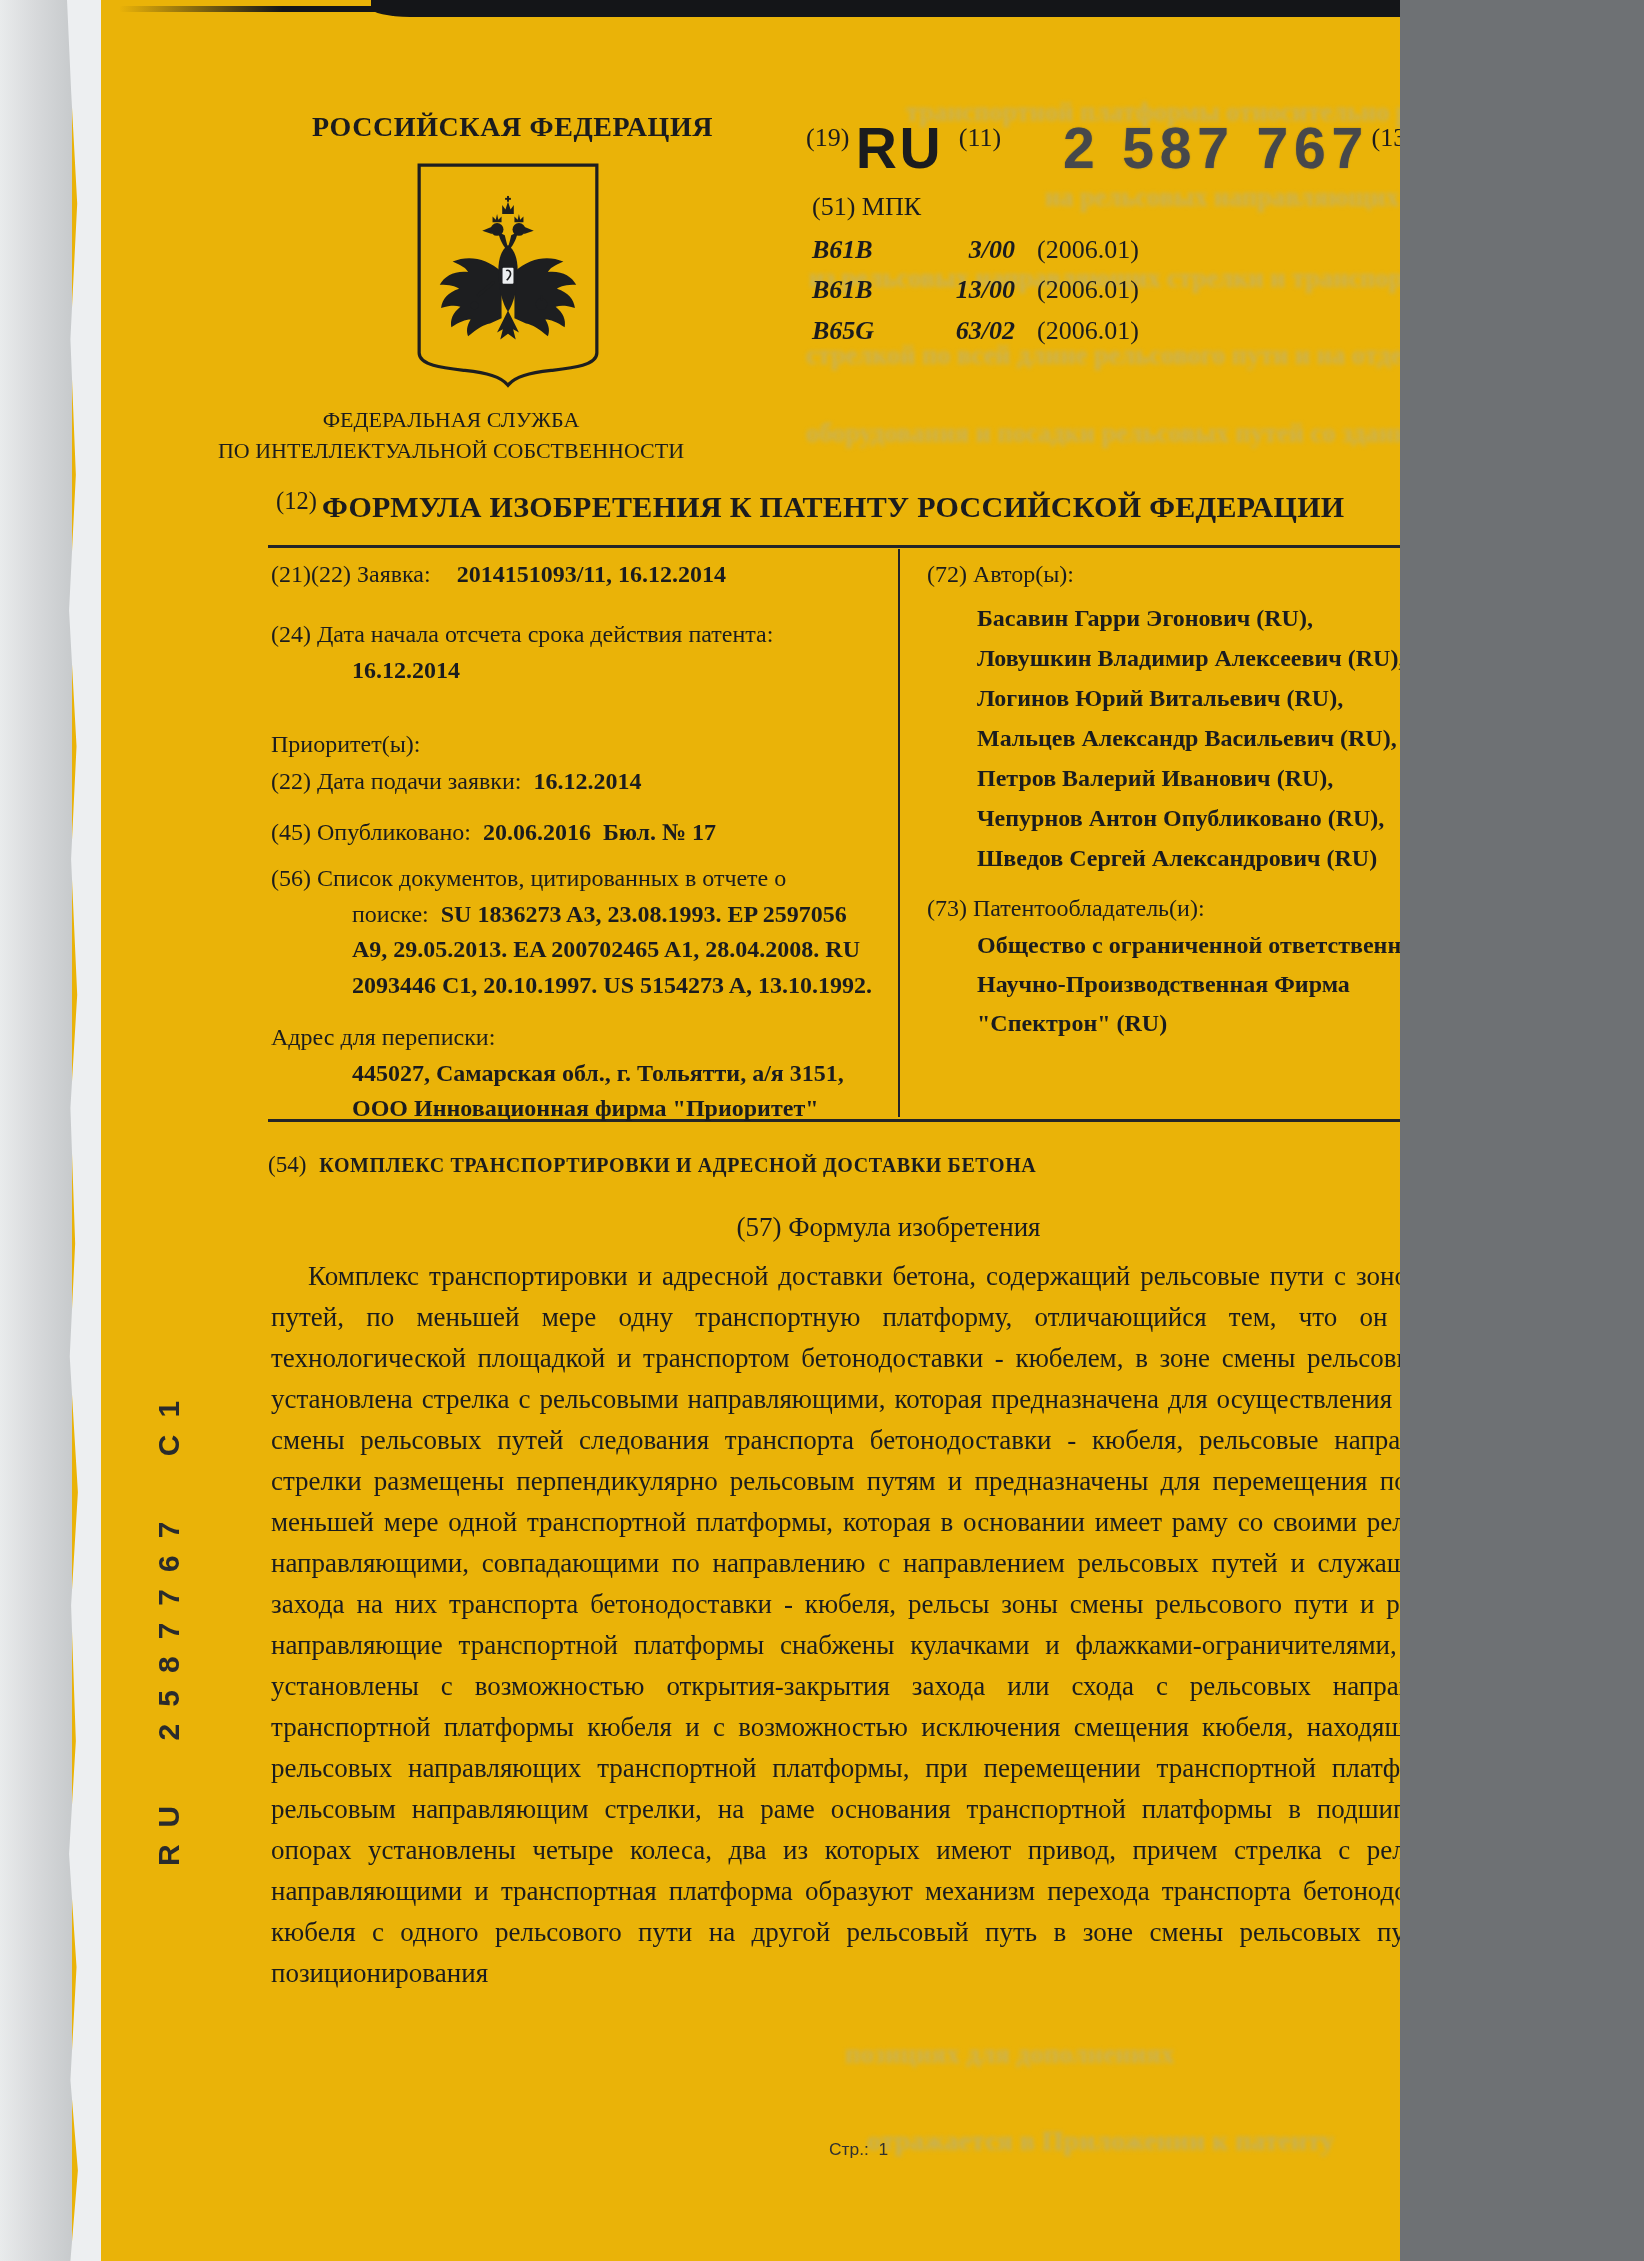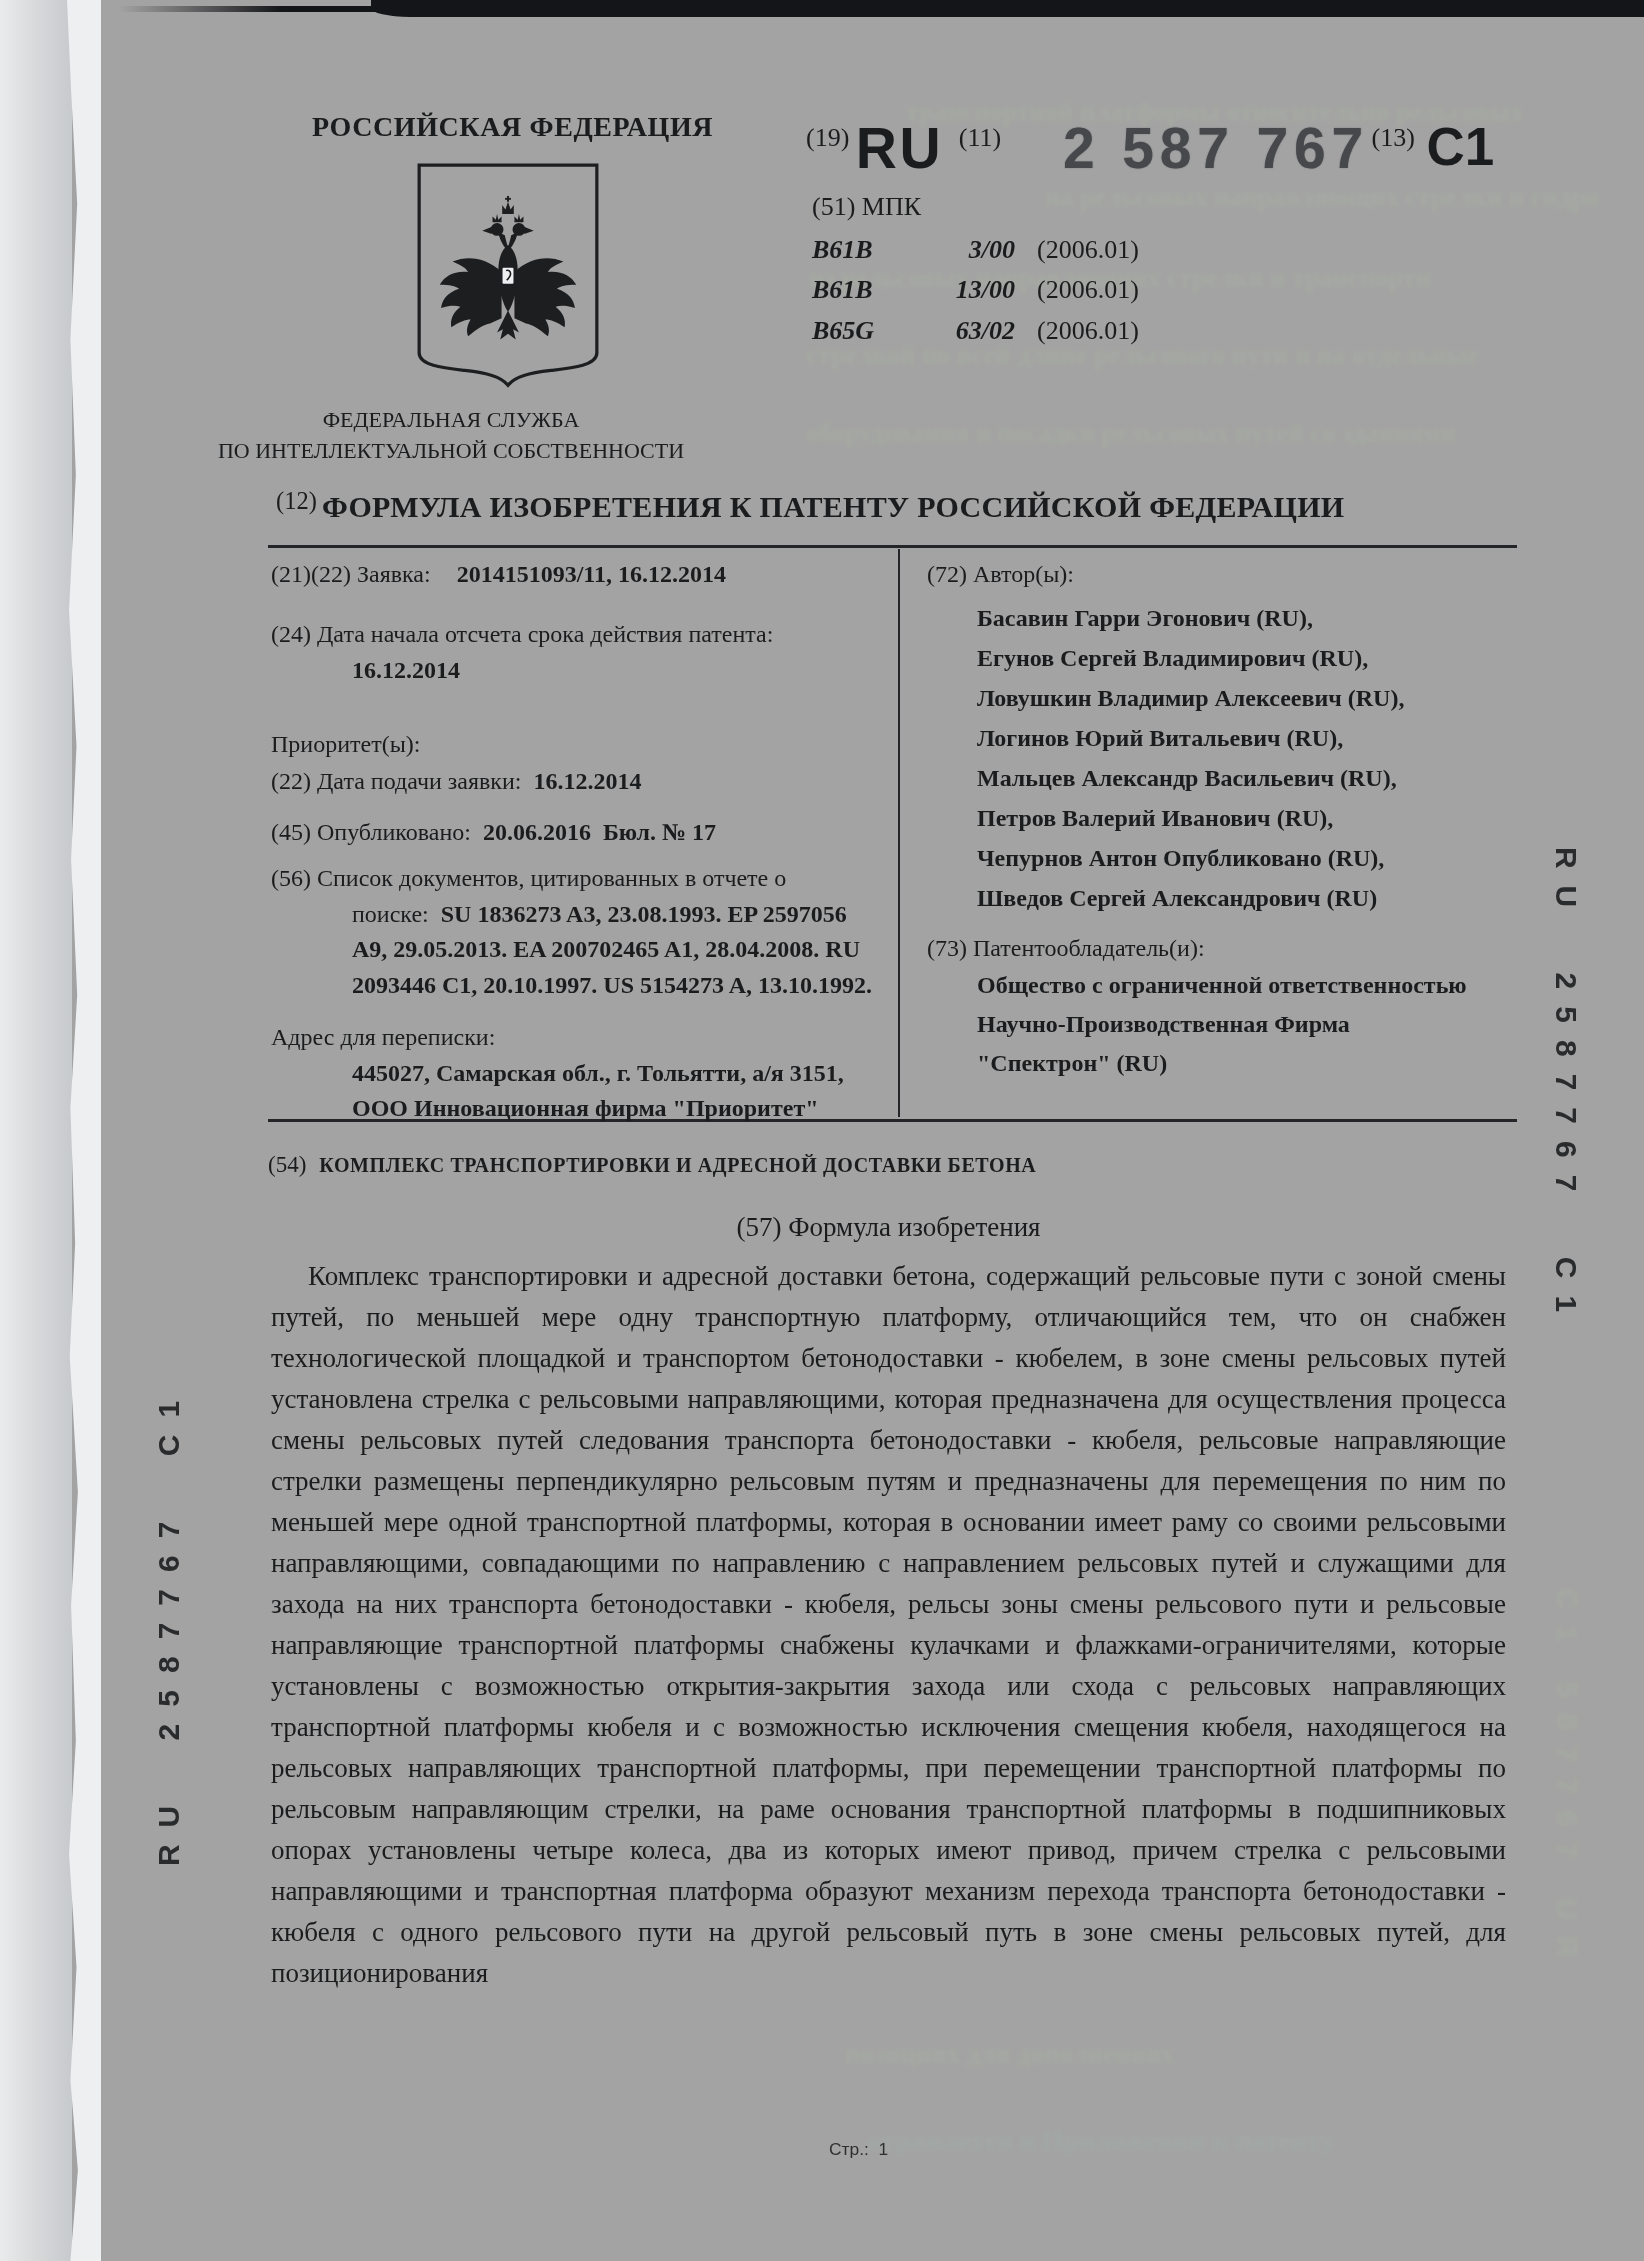--- a/index.html
+++ b/index.html
@@ -1,18 +1,18 @@
 <!DOCTYPE html>
 <html style="font-size:10.3px"><head>
 <meta charset="utf-8">
 <style>
   html,body{margin:0;padding:0;background:#6e7174;}
   .page{
-    position:relative;width:1644px;height:2261px;overflow:hidden;
-    background:#a3a3a3;color:#1b1c1e;
+    position:relative;width:1400px;height:2261px;overflow:hidden;
+    background:#eab308;color:#1b1c1e;
     font-family:"Liberation Serif", serif;
   }
   
   .top-band{position:absolute;top:0;left:371px;right:0;height:17px;background:#141518;border-bottom-left-radius:39px 9px;}
   .top-line{position:absolute;top:5.8px;left:119px;width:297px;height:6.4px;border-radius:3.9px;
     background:linear-gradient(90deg,rgba(20,21,24,0),#141518 55%);}
   .edge-strip{position:absolute;left:0;top:0;width:72px;height:100%;
     background:linear-gradient(90deg,#e9ebec 0%,#d7d9db 50%,#c7cacc 100%);}
   .edge-tear{position:absolute;left:67px;top:0;width:34px;height:100%;background:#edeff1;
     clip-path:polygon(0 0,100% 0,100% 100%,10% 100%,32% 96%,10% 92%,28% 87%,6% 82%,26% 77%,12% 71%,32% 66%,8% 60%,24% 55%,10% 49%,30% 44%,12% 38%,28% 33%,6% 27%,26% 21%,10% 15%,30% 9%,12% 4%);
@@ -207,21 +207,20 @@
       <div>Адрес для переписки:</div>
       <div class="ind bold">445027, Самарская обл., г. Тольятти, а/я 3151,</div>
       <div class="ind bold">ООО Инновационная фирма "Приоритет"</div>
     </div>
   </div>
 
   <div class="colR">
     <div>(72) Автор(ы):</div>
     <div class="authors-list">
       <div class="author">Басавин Гарри Эгонович (RU),</div>
-      <div class="author">Егунов Сергей Владимирович (RU),</div>
       <div class="author">Ловушкин Владимир Алексеевич (RU),</div>
       <div class="author">Логинов Юрий Витальевич (RU),</div>
       <div class="author">Мальцев Александр Васильевич (RU),</div>
       <div class="author">Петров Валерий Иванович (RU),</div>
       <div class="author">Чепурнов Антон Опубликовано (RU),</div>
       <div class="author">Шведов Сергей Александрович (RU)</div>
     </div>
     <div class="blk-holder">
       <div>(73) Патентообладатель(и):</div>
       <div class="holder-line">Общество с ограниченной ответственностью</div>

